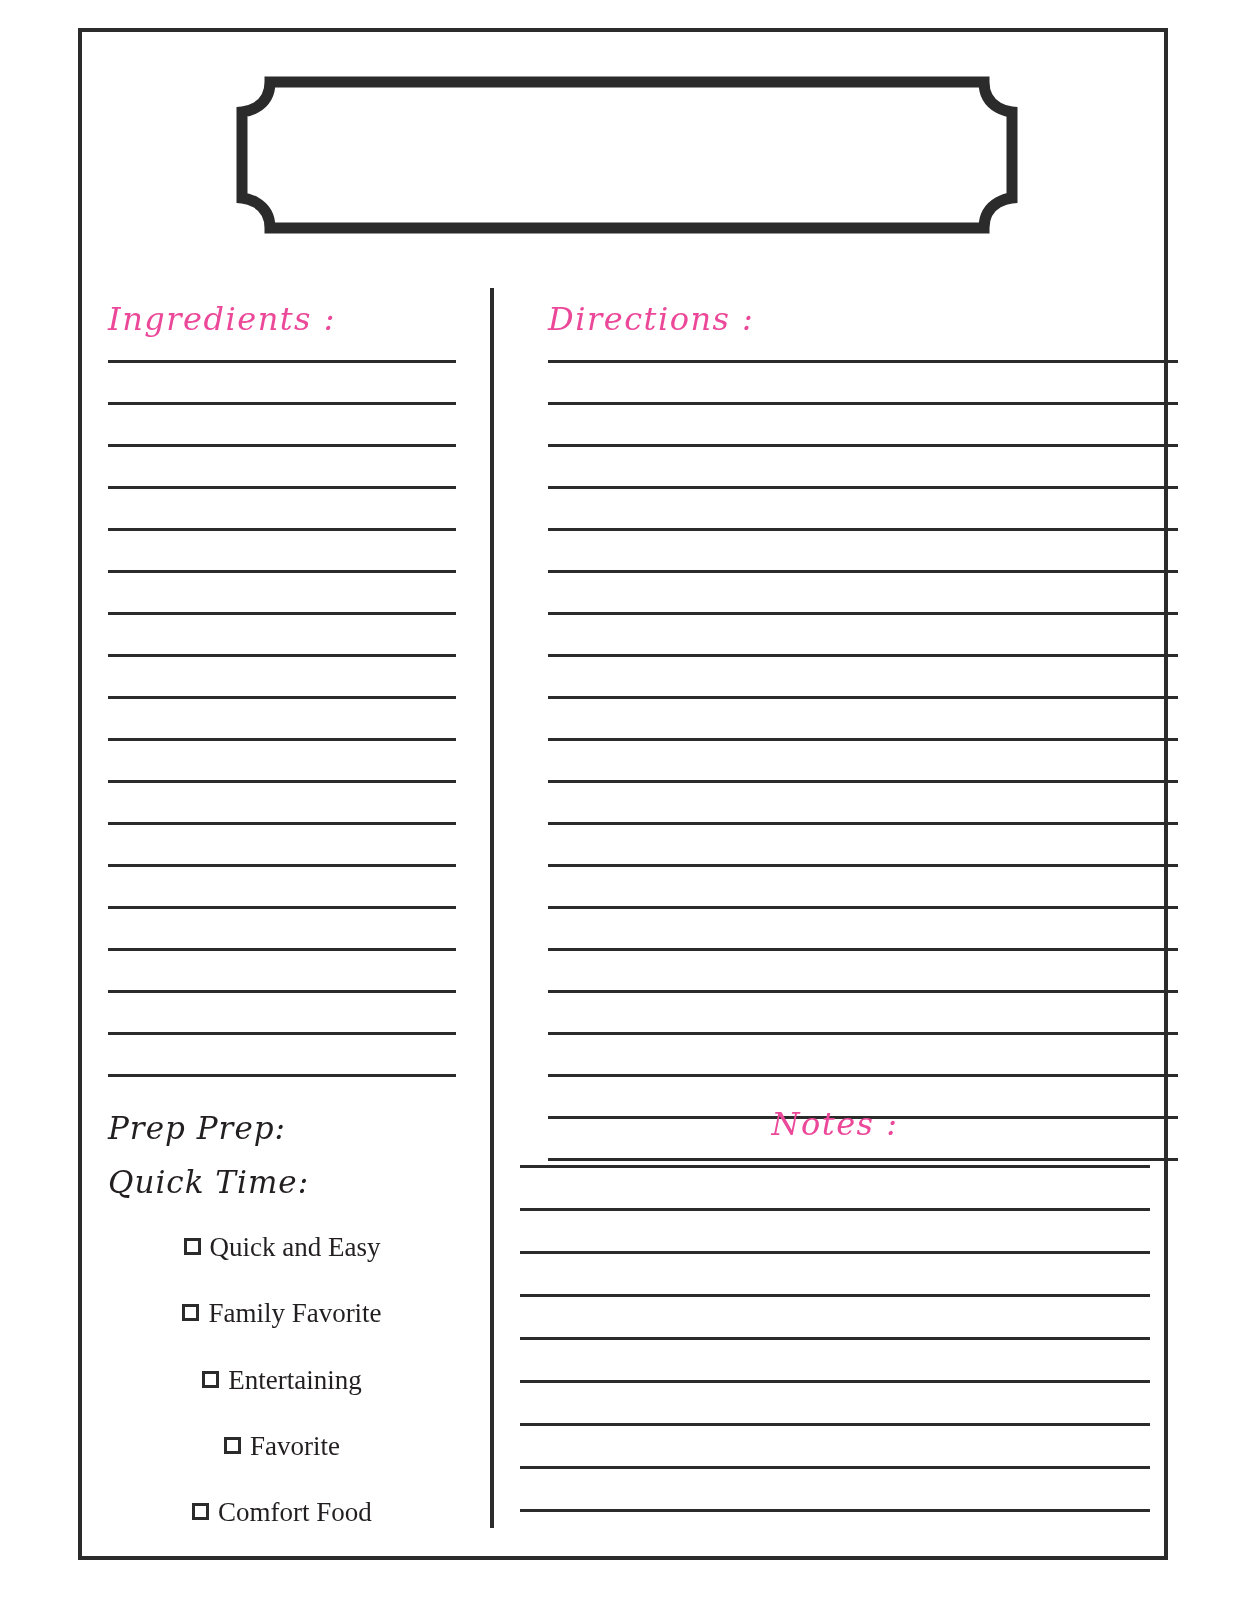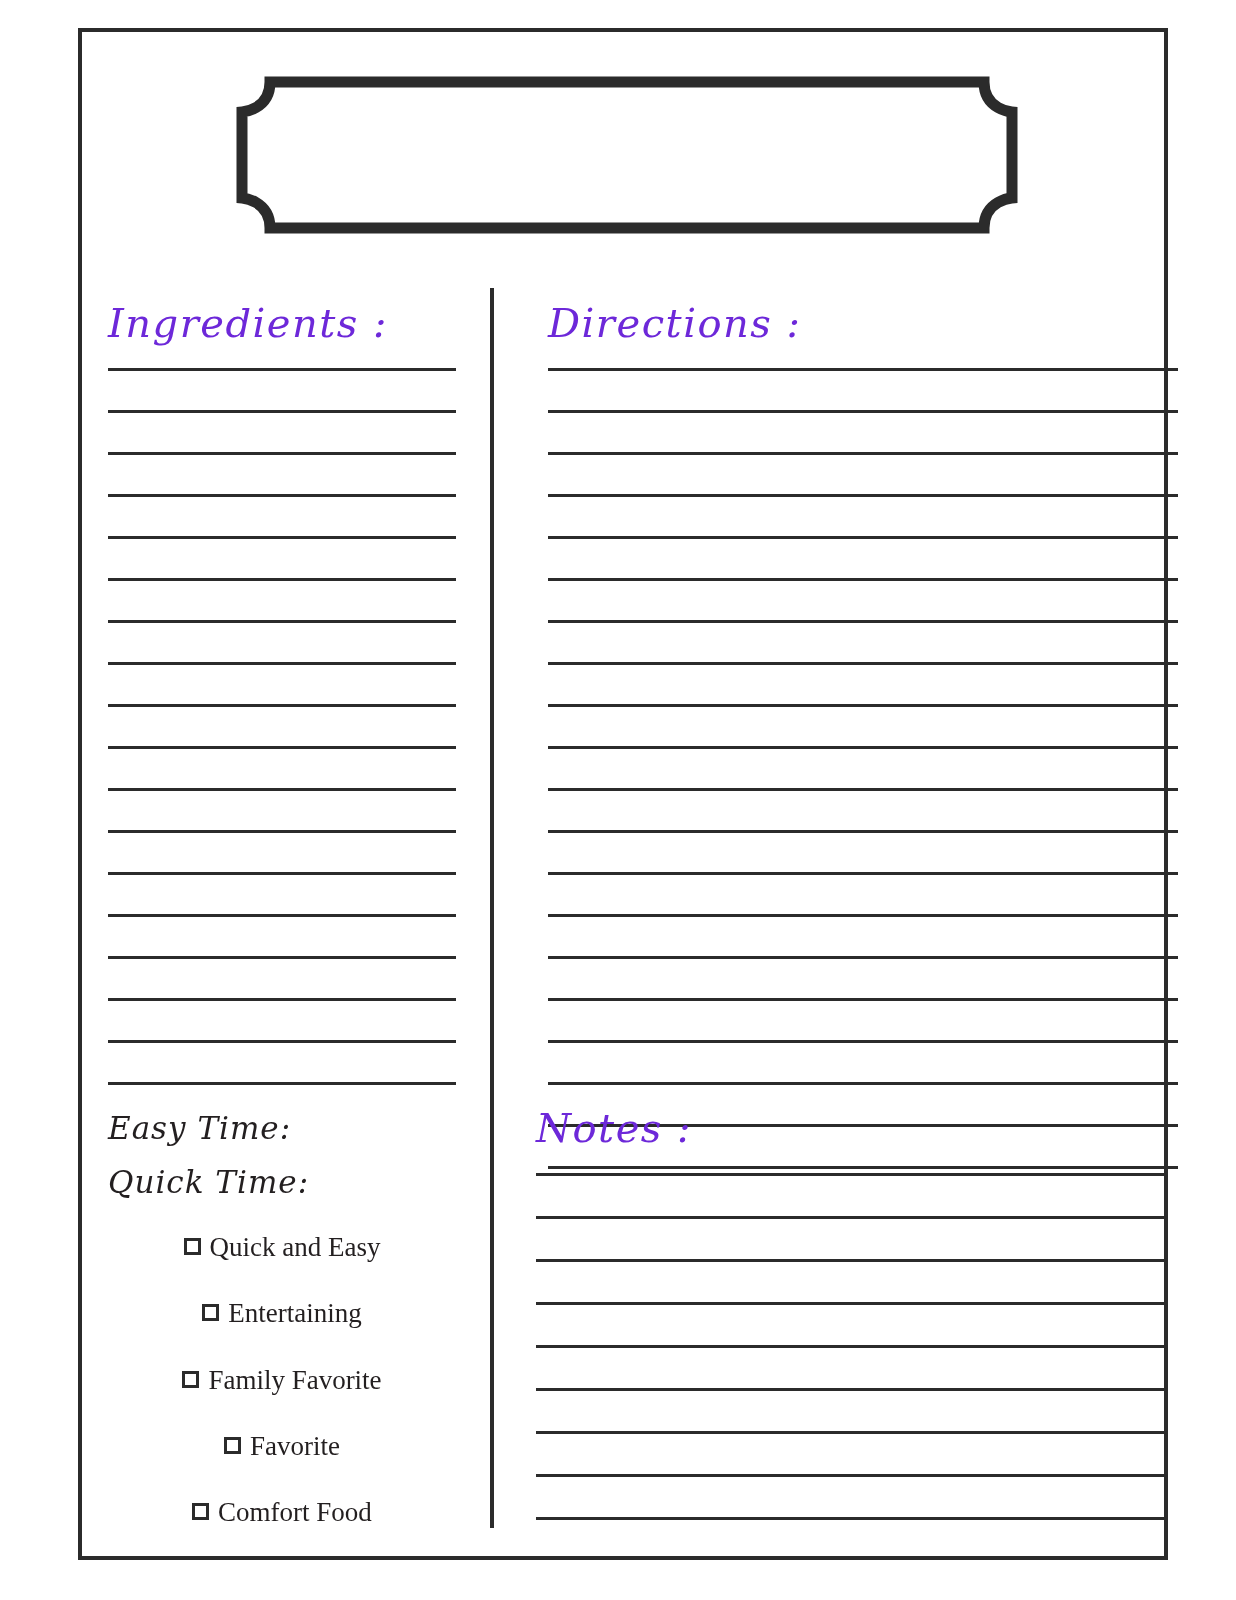--- a/index.html
+++ b/index.html
@@ -75,23 +75,23 @@
   .col-right {
     position: absolute;
     left: 548px;
     top: 300px;
     width: 630px;
   }
 
   .script-head {
     font-family: "DejaVu Serif", serif;
     font-style: italic;
-    font-size: 40px;
+    font-size: 32px;
     letter-spacing: 1.5px;
-    color: #6d28d9;
+    color: #ec4899;
     margin: 0 0 22px 0;
     white-space: nowrap;
   }
 
   .rules {
     width: 100%;
   }
   .rule {
     height: 0;
     border-bottom: 3px solid #2b2b2b;
@@ -133,23 +133,24 @@
     height: 17px;
     border: 3px solid #2b2b2b;
     margin-right: 9px;
     vertical-align: 1px;
     box-sizing: border-box;
   }
 
   
   .notes-block {
     position: absolute;
-    left: 536px;
+    left: 520px;
     top: 1105px;
     width: 630px;
+    text-align: center;
   }
 </style>
 </head>
 <body>
 
 <div class="page">
 
   <div class="card-border"></div>
 
   <div class="title-plaque">
@@ -179,32 +180,32 @@
       <div class="rule"></div>
       <div class="rule"></div>
       <div class="rule"></div>
       <div class="rule"></div>
       <div class="rule"></div>
       <div class="rule"></div>
     </div>
   </div>
 
   <div class="meta-block">
-    <div class="meta-line">Easy Time:</div>
+    <div class="meta-line">Prep Prep:</div>
     <div class="meta-line">Quick Time:</div>
 
     <div class="checklist">
       <div class="check-row">
         <span class="checkbox"></span><span>Quick and Easy</span>
       </div>
       <div class="check-row">
+        <span class="checkbox"></span><span>Family Favorite</span>
+      </div>
+      <div class="check-row">
         <span class="checkbox"></span><span>Entertaining</span>
-      </div>
-      <div class="check-row">
-        <span class="checkbox"></span><span>Family Favorite</span>
       </div>
       <div class="check-row">
         <span class="checkbox"></span><span>Favorite</span>
       </div>
       <div class="check-row">
         <span class="checkbox"></span><span>Comfort Food</span>
       </div>
     </div>
   </div>
 

